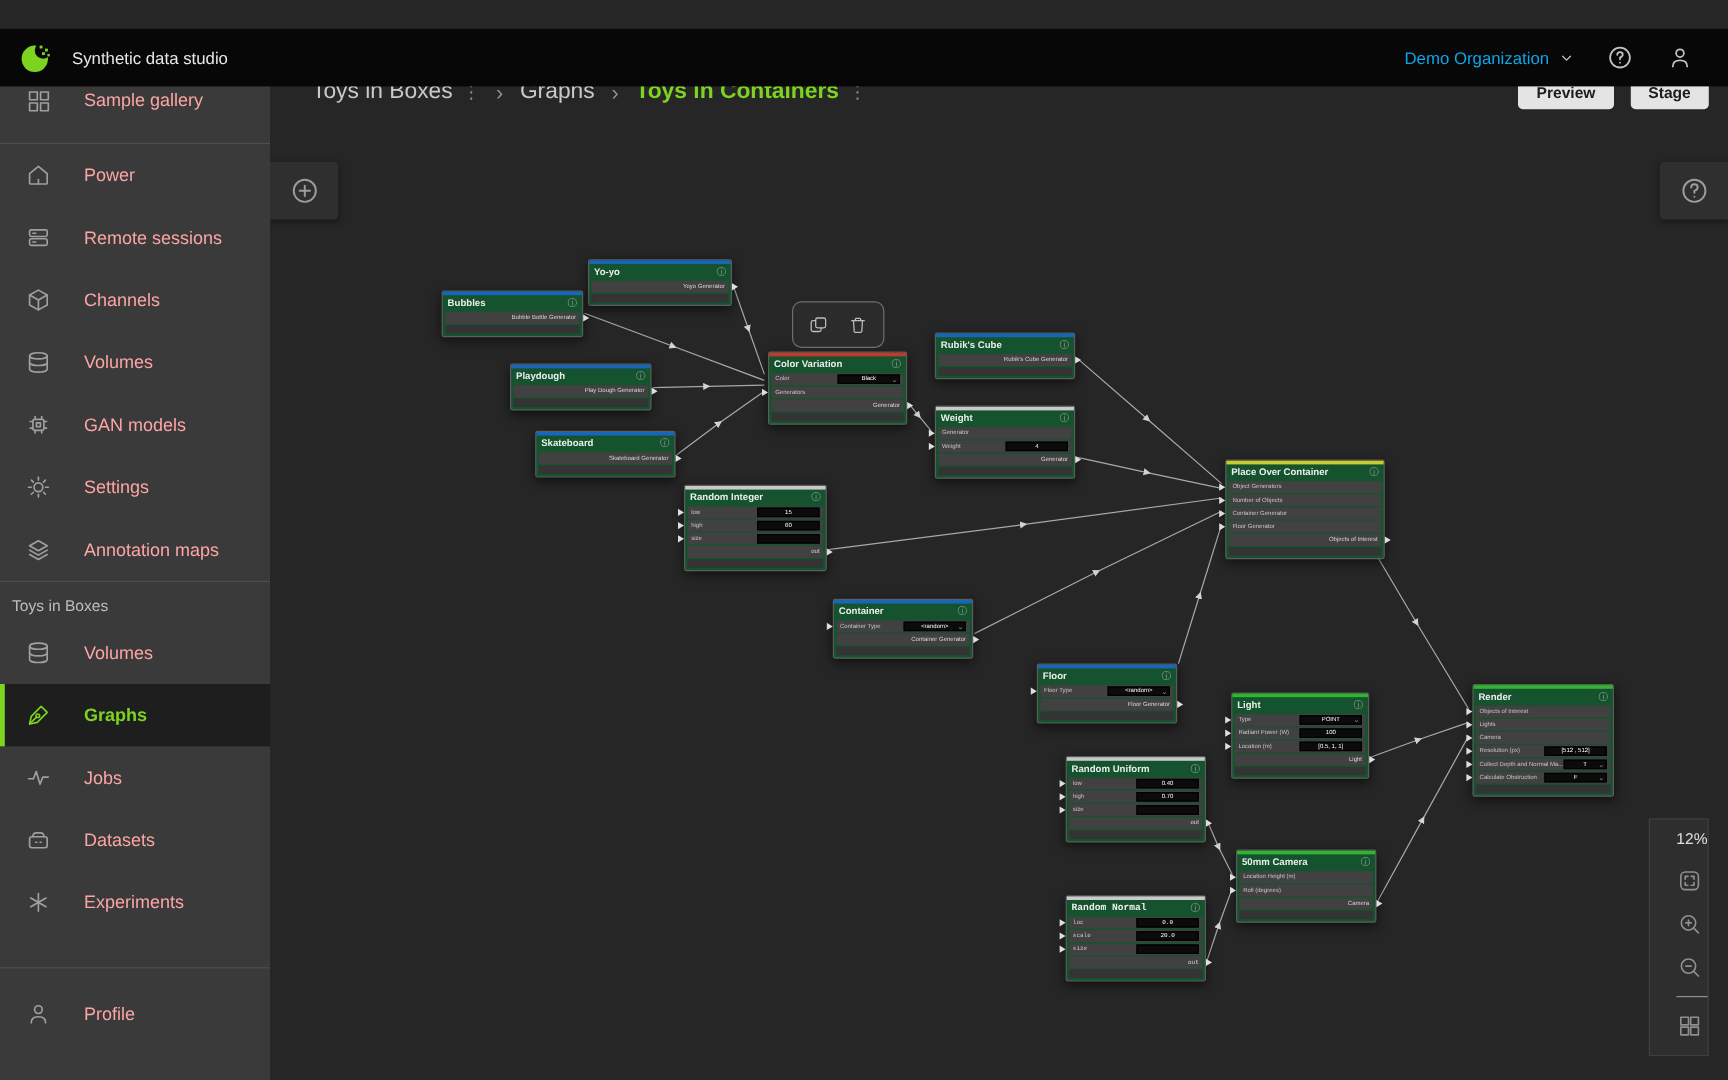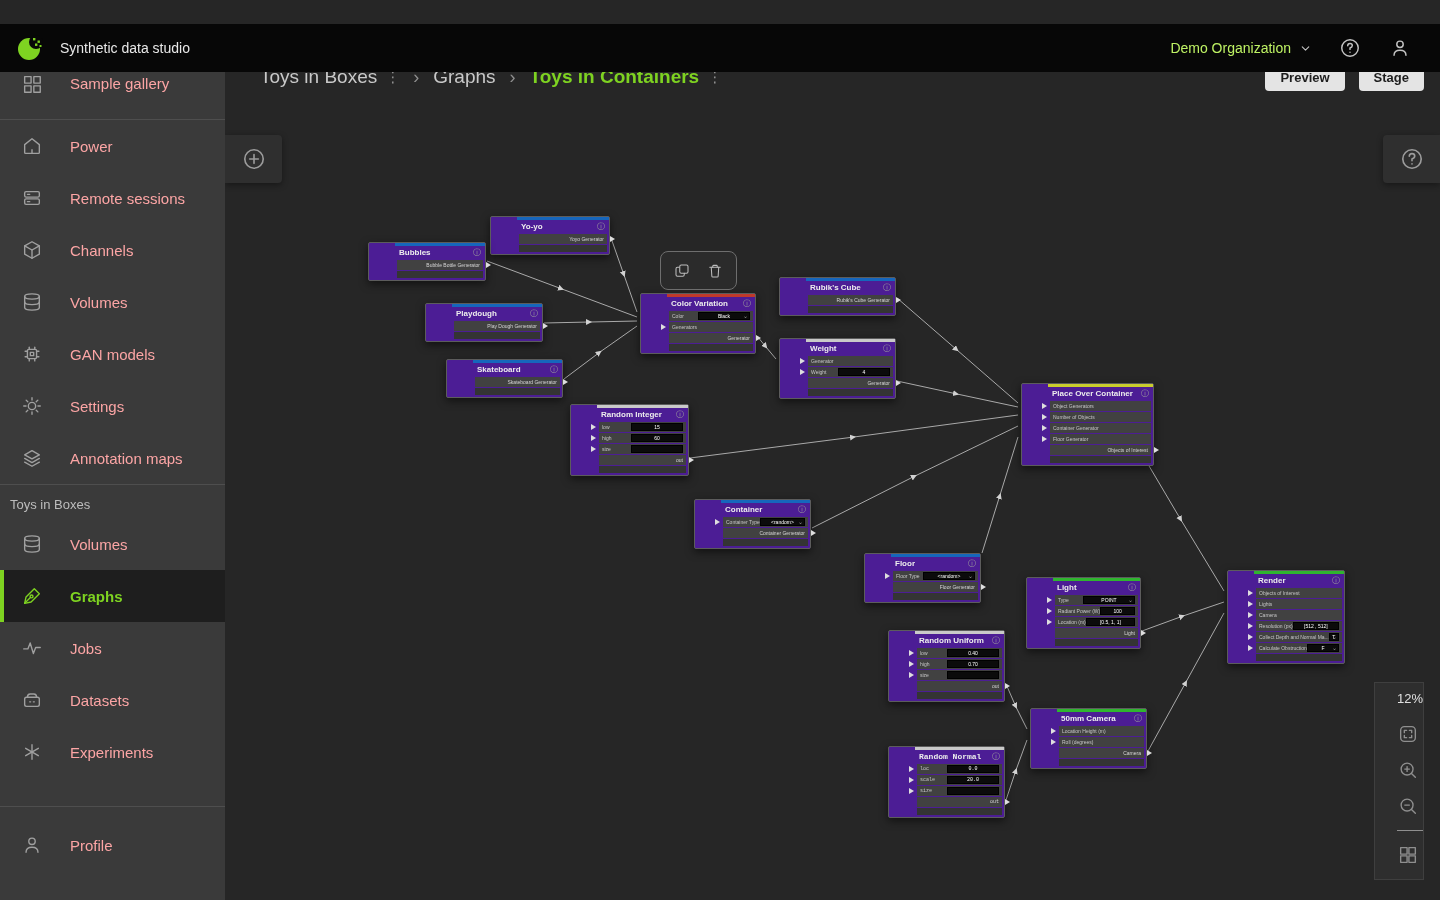--- a/index.html
+++ b/index.html
@@ -6,21 +6,21 @@
   html,body { width:1440px; height:900px; overflow:hidden; background:#262626;
     font-family:"Liberation Sans", sans-serif; }
   :root { --accent:#7ed321; }
 
   
   .topbar { position:absolute; left:0; top:0; width:1440px; height:48px; background:#070707;
     display:flex; align-items:center; z-index:50;margin-top:24px; }
   .logo-wrap { width:60px; display:flex; justify-content:center; }
   .app-title { color:#e8e8e8; font-size:14px; }
   .topbar-right { margin-left:auto; display:flex; align-items:center; gap:26px; padding-right:28px; }
-  .org-switch { display:flex; align-items:center; gap:8px; color:#bef264; font-size:14px; cursor:pointer; }
+  .org-switch { display:flex; align-items:center; gap:8px; color:#0ea5e9; font-size:14px; cursor:pointer; }
   .tb-icon { width:24px; height:24px; display:flex; align-items:center; justify-content:center; cursor:pointer; }
   .tb-icon svg { stroke:#c2c2c2; fill:none; stroke-width:1.6; stroke-linecap:round; stroke-linejoin:round; }
 
   
   .sidebar { position:absolute; left:0; top:48px; width:225px; height:852px; background:#3a3a3a; z-index:40;
     display:flex; flex-direction:column; }
   .side-item { height:52px; display:flex; align-items:center; padding-left:20px; gap:26px; cursor:pointer; color:#fca5a5; font-size:15px; position:relative; }
   .side-item.tall { height:71px; }
   .side-icon { width:24px; height:24px; display:flex; align-items:center; justify-content:center; flex:none; }
   .side-icon svg { stroke:#a0a0a0; fill:none; stroke-width:1.5; stroke-linecap:round; stroke-linejoin:round; }
@@ -40,22 +40,22 @@
   .crumb-actions { margin-left:auto; display:flex; gap:14px; }
   .btn { background:#e4e4e4; color:#1d1d1d; border:none; border-radius:4px; height:27px; padding:0 15px;
     font-size:13px; font-family:inherit; font-weight:bold; cursor:pointer; }
 
   
   .canvas { position:absolute; inset:0; background:#262626; z-index:1; }
   #edges-svg { position:absolute; left:0; top:0; }
   .edge { fill:none; stroke:#a9a9a9; stroke-width:1; }
   #node-layer { position:absolute; inset:0; }
 
-  .gnode { position:absolute; background:#4c1d95; border:1px solid #5c5c5c; border-radius:2px;
-    box-shadow:0 3px 9px rgba(0,0,0,.55);padding-left:26px; }
+  .gnode { position:absolute; background:#14532d; border:1px solid #5c5c5c; border-radius:2px;
+    box-shadow:0 3px 9px rgba(0,0,0,.55); }
   .strip { height:3px; }
   .ntitle { height:13px; display:flex; align-items:center; justify-content:space-between; padding:0 4px;
     font-size:8px; font-weight:bold; color:#ededed; white-space:nowrap; }
   .ninfo { font-size:8px; color:#9c9c9c; font-weight:normal; cursor:pointer; }
   .nrow { position:relative; height:10px; margin:1px 2px; background:#414141; display:flex; align-items:center;
     padding:0 3px; font-size:5px; color:#c6c6c6; white-space:nowrap; }
   .nrow.out { justify-content:flex-end; color:#d6d6d6; }
   .nrow.blank { background:#343434; height:7px; margin-bottom:2px; }
   .vbox { margin-left:auto; width:52px; height:8px; background:#0b0b0b; border:1px solid #000;
     display:flex; align-items:center; justify-content:center; color:#fff; font-size:5px; cursor:pointer; position:relative; }

